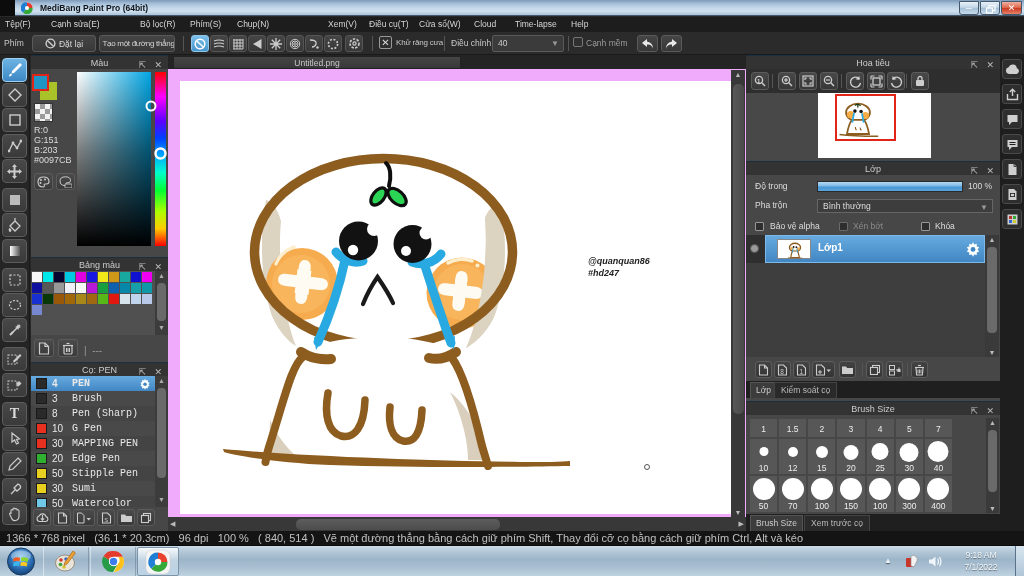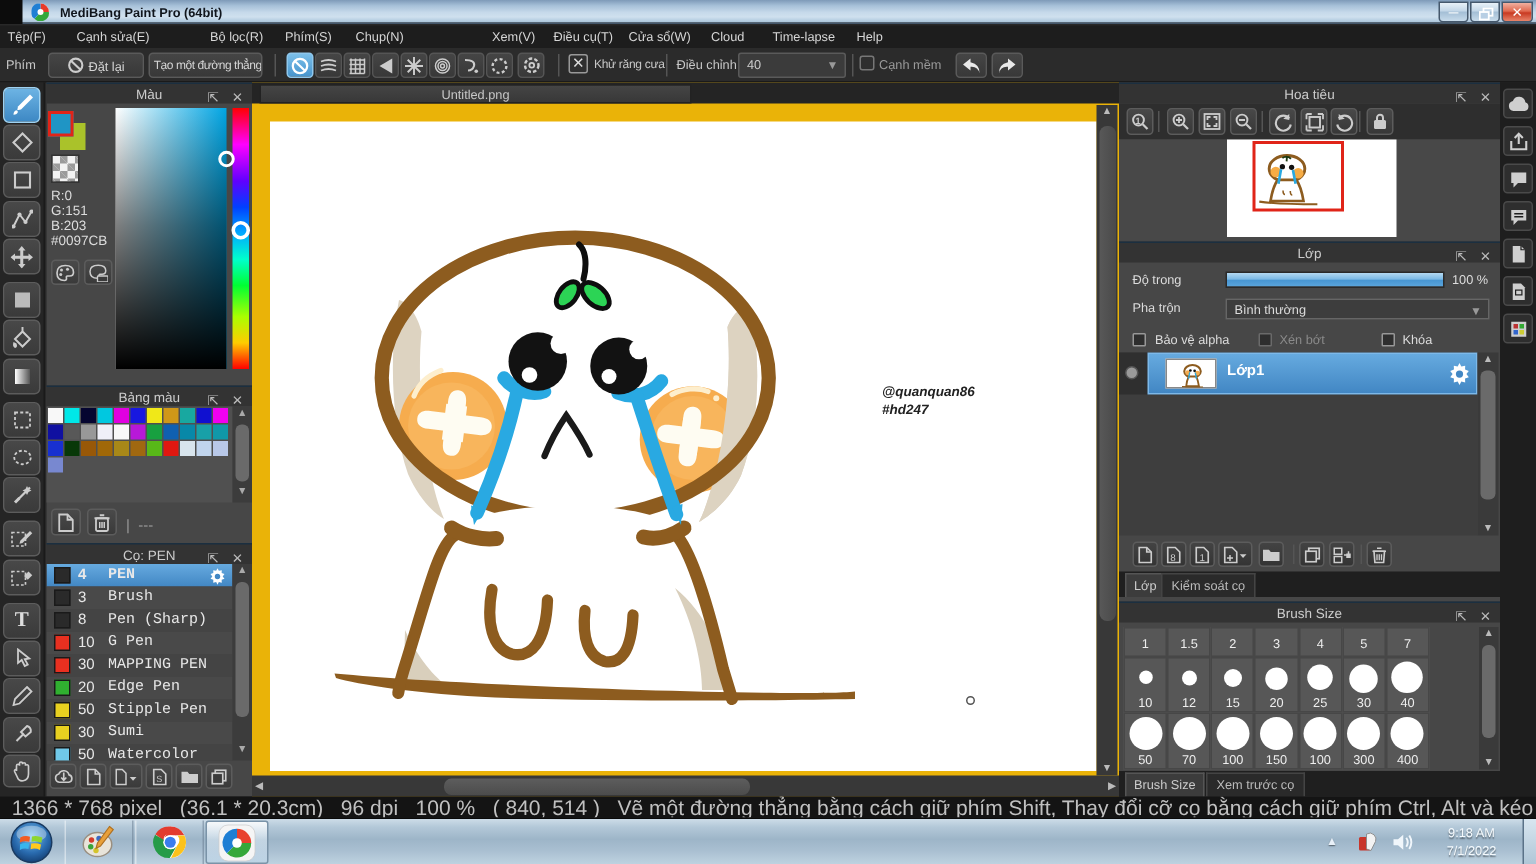--- a/index.html
+++ b/index.html
@@ -71,21 +71,21 @@
   border:1px solid #5c5c5c; border-radius:3px; display:flex; align-items:center; justify-content:center; }
 .brow { position:relative; height:15px; line-height:15px; }
 .brow .chip { position:absolute; left:5px; top:2px; width:11px; height:11px; border:1px solid #1a1a1a; }
 .brow .num { position:absolute; left:21px; top:0; }
 .brow .nm { position:absolute; left:41px; top:0;font-family:Liberation Mono, monospace; }
 .szcell { position:absolute; background:#575757; border:1px solid #474747; }
 .szcell .c { position:absolute; left:50%; transform:translateX(-50%); background:#fff; border-radius:50%; }
 .szcell .l { position:absolute; left:0; right:0; bottom:1px; text-align:center; font-size:8.5px; color:#eee; }
 
 #statusbar { left:0; top:531px; width:1024px; height:14px; background:#141414; color:#c0c0c0;
-  font-size:14px; line-height:14px; white-space:nowrap; overflow:hidden;}
+  font-size:11px; line-height:14px; white-space:nowrap; overflow:hidden;}
 
 
 #taskbar { left:0; top:545px; width:1024px; height:31px;
   background:linear-gradient(180deg,#cddce8 0%,#b3c8d8 18%,#9db5c8 45%,#a9bfd1 70%,#bed2e0 100%);
   border-top:1px solid #0a0a0a; }
 .taskbtn { position:absolute; top:1px; width:46px; height:29px; border-left:1px solid rgba(255,255,255,0.45);
   border-right:1px solid rgba(100,120,140,0.5); display:flex; align-items:center; justify-content:center;}
 </style>
 </head>
 <body>
@@ -508,21 +508,21 @@
         </div>
         <div class="pbtn abs" style="left:106px;top:2px;width:18px;height:17px;">
           <svg width="12" height="12" viewBox="0 0 12 12">
             <rect x="3.5" y="1.5" width="7" height="7" fill="none" stroke="#ccc" stroke-width="1.1"></rect>
             <rect x="1.5" y="3.5" width="7" height="7" fill="#3a3a3a" stroke="#ccc" stroke-width="1.1"></rect>
           </svg>
         </div>
       </div>
   </div>
 
-  <div id="canvasarea" class="abs" style="left:168px;top:55px;width:578px;height:476px;background:#eab308;">
+  <div id="canvasarea" class="abs" style="left:168px;top:55px;width:578px;height:476px;background:#f0abfc;">
     <div class="abs" style="left:0;top:0;width:578px;height:14px;background:#242424;"></div>
     <div class="abs" style="left:5px;top:1px;width:288px;height:13px;background:linear-gradient(180deg,#454545,#383838);border:1px solid #222;color:#c8c8c8;font-size:8.5px;text-align:center;line-height:12px;">Untitled.png</div>
 
     <div class="abs" style="left:12px;top:26px;width:551px;height:433px;background:#ffffff;"></div>
     <svg class="abs" style="left:12px;top:26px;" width="551" height="433" viewBox="180 81 551 433">
 
       <ellipse cx="383.5" cy="252" rx="129" ry="93.5" fill="#ffffff"></ellipse>
 
       <path d="M266 200 C259 236 261 284 272 316 C279 332 289 342 296 346 C285 320 277 264 281 221 C278 209 271 201 266 200 Z" fill="#ddd3c1"></path>
       <path d="M500 204 C508 240 506 286 494 317 C486 334 473 344 466 348 C479 322 489 262 485 218 C489 208 495 204 500 204 Z" fill="#ddd3c1"></path>

